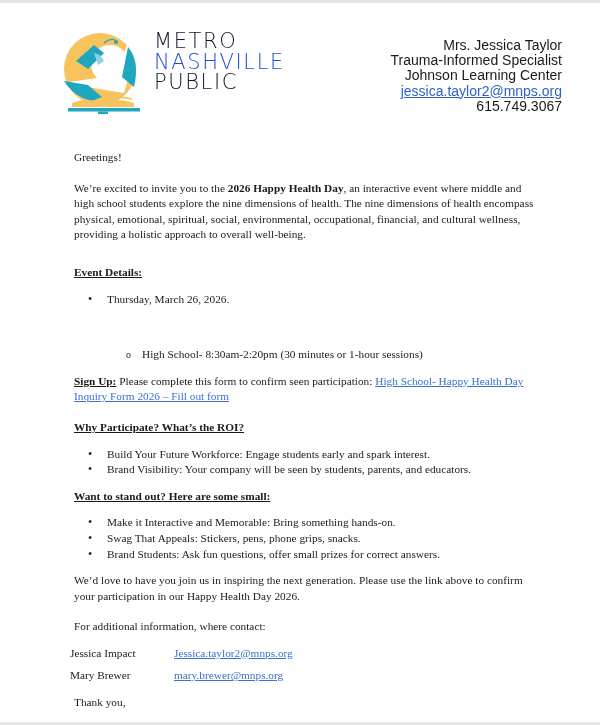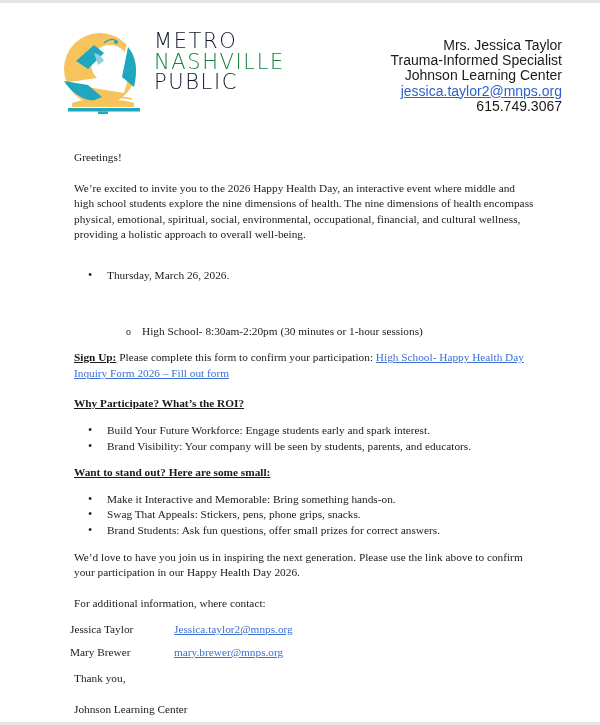--- a/index.html
+++ b/index.html
@@ -17,37 +17,37 @@
   .logo { position: absolute; left: 58px; top: 28px; width: 220px; height: 86px; }
   .logo svg { position: absolute; left: 0; top: 0; }
   .logo-text {
     position: absolute; left: 96px; top: 0;
     font-family: "DejaVu Sans", sans-serif;
     font-size: 21px; line-height: 20.5px; letter-spacing: 1.6px;
     font-weight: 300;
   }
   .logo-text div { white-space: nowrap; }
   .lt-teal { color: #0f172a; }
-  .lt-gold { color: #15803d; text-align: center; }
+  .lt-gold { color: #1d4ed8; text-align: center; }
 
   .contact {
     position: absolute; right: 38px; top: 35px;
     text-align: right;
     font-family: "Liberation Sans", sans-serif;
     font-size: 14px; line-height: 15.2px; color: #1a1a1a;
   }
   .contact a { color: #2f62c9; text-decoration: underline; }
 
   .body {
     position: absolute; left: 70px; top: 143px; width: 470px;
     font-size: 11.3px; line-height: 15.6px;
   }
   .body p { margin: 4px; }
   .gap { height: 7px; }
-  .bold { font-weight: normal; }
+  .bold { font-weight: bold; }
   .heading { font-weight: bold; text-decoration: underline; }
   a.link { color: #3b6fd1; text-decoration: underline; }
   ul { margin: 0; padding: 0; list-style: none; }
   li.bullet { position: relative; padding-left: 37px; }
   li.bullet::before {
     content: "\2022"; position: absolute; left: 18px; top: 0;
     font-size: 12px;
   }
   li.sub { position: relative; padding-left: 72px; margin-top: 40px; }
   li.sub::before {
@@ -98,27 +98,28 @@
     <div><a>jessica.taylor2@mnps.org</a></div>
     <div>615.749.3067</div>
   </div>
 
   <div class="body">
     <p>Greetings!</p>
     <div class="gap"></div>
     <p><span>We’re excited to invite you to the </span><span class="bold">2026 Happy Health Day</span><span>, an interactive event where middle and high school students explore the nine dimensions of health. The nine dimensions of health encompass physical, emotional, spiritual, social, environmental, occupational, financial, and cultural wellness, providing a holistic approach to overall well-being.</span></p>
     <div class="gap"></div>
     <div class="gap"></div>
+    <p class="heading">Event Details:</p>
     <div class="gap"></div>
     <ul>
       <li class="bullet">Thursday, March 26, 2026.</li>
       <li class="sub">High School- 8:30am-2:20pm (30 minutes or 1-hour sessions)</li>
     </ul>
     <div class="gap"></div>
-    <p><span class="heading">Sign Up:</span><span> Please complete this form to confirm your participation: </span><a class="link">High School- Happy Health Day Inquiry Form 2026 – Fill out form</a></p>
+    <p><span class="heading">Sign Up:</span><span> Please complete this form to confirm seen participation: </span><a class="link">High School- Happy Health Day Inquiry Form 2026 – Fill out form</a></p>
     <div class="gap"></div>
     <p class="heading">Why Participate? What’s the ROI?</p>
     <div class="gap"></div>
     <ul>
       <li class="bullet">Build Your Future Workforce: Engage students early and spark interest.</li>
       <li class="bullet">Brand Visibility: Your company will be seen by students, parents, and educators.</li>
     </ul>
     <div class="gap"></div>
     <p class="heading">Want to stand out? Here are some small:</p>
     <div class="gap"></div>
@@ -126,21 +127,21 @@
       <li class="bullet">Make it Interactive and Memorable: Bring something hands-on.</li>
       <li class="bullet">Swag That Appeals: Stickers, pens, phone grips, snacks.</li>
       <li class="bullet">Brand Students: Ask fun questions, offer small prizes for correct answers.</li>
     </ul>
     <div class="gap"></div>
     <p>We’d love to have you join us in inspiring the next generation. Please use the link above to confirm your participation in our Happy Health Day 2026.</p>
     <div class="gap"></div>
     <p>For additional information, where contact:</p>
     <div class="gap"></div>
     <div class="contact-row">
-      <span class="name">Jessica Taylor</span>
+      <span class="name">Jessica Impact</span>
       <a class="link">Jessica.taylor2@mnps.org</a>
     </div>
     <div class="gap"></div>
     <div class="contact-row">
       <span class="name">Mary Brewer</span>
       <a class="link">mary.brewer@mnps.org</a>
     </div>
     <div class="gap"></div>
     <p>Thank you,</p>
     <div class="gap"></div>

